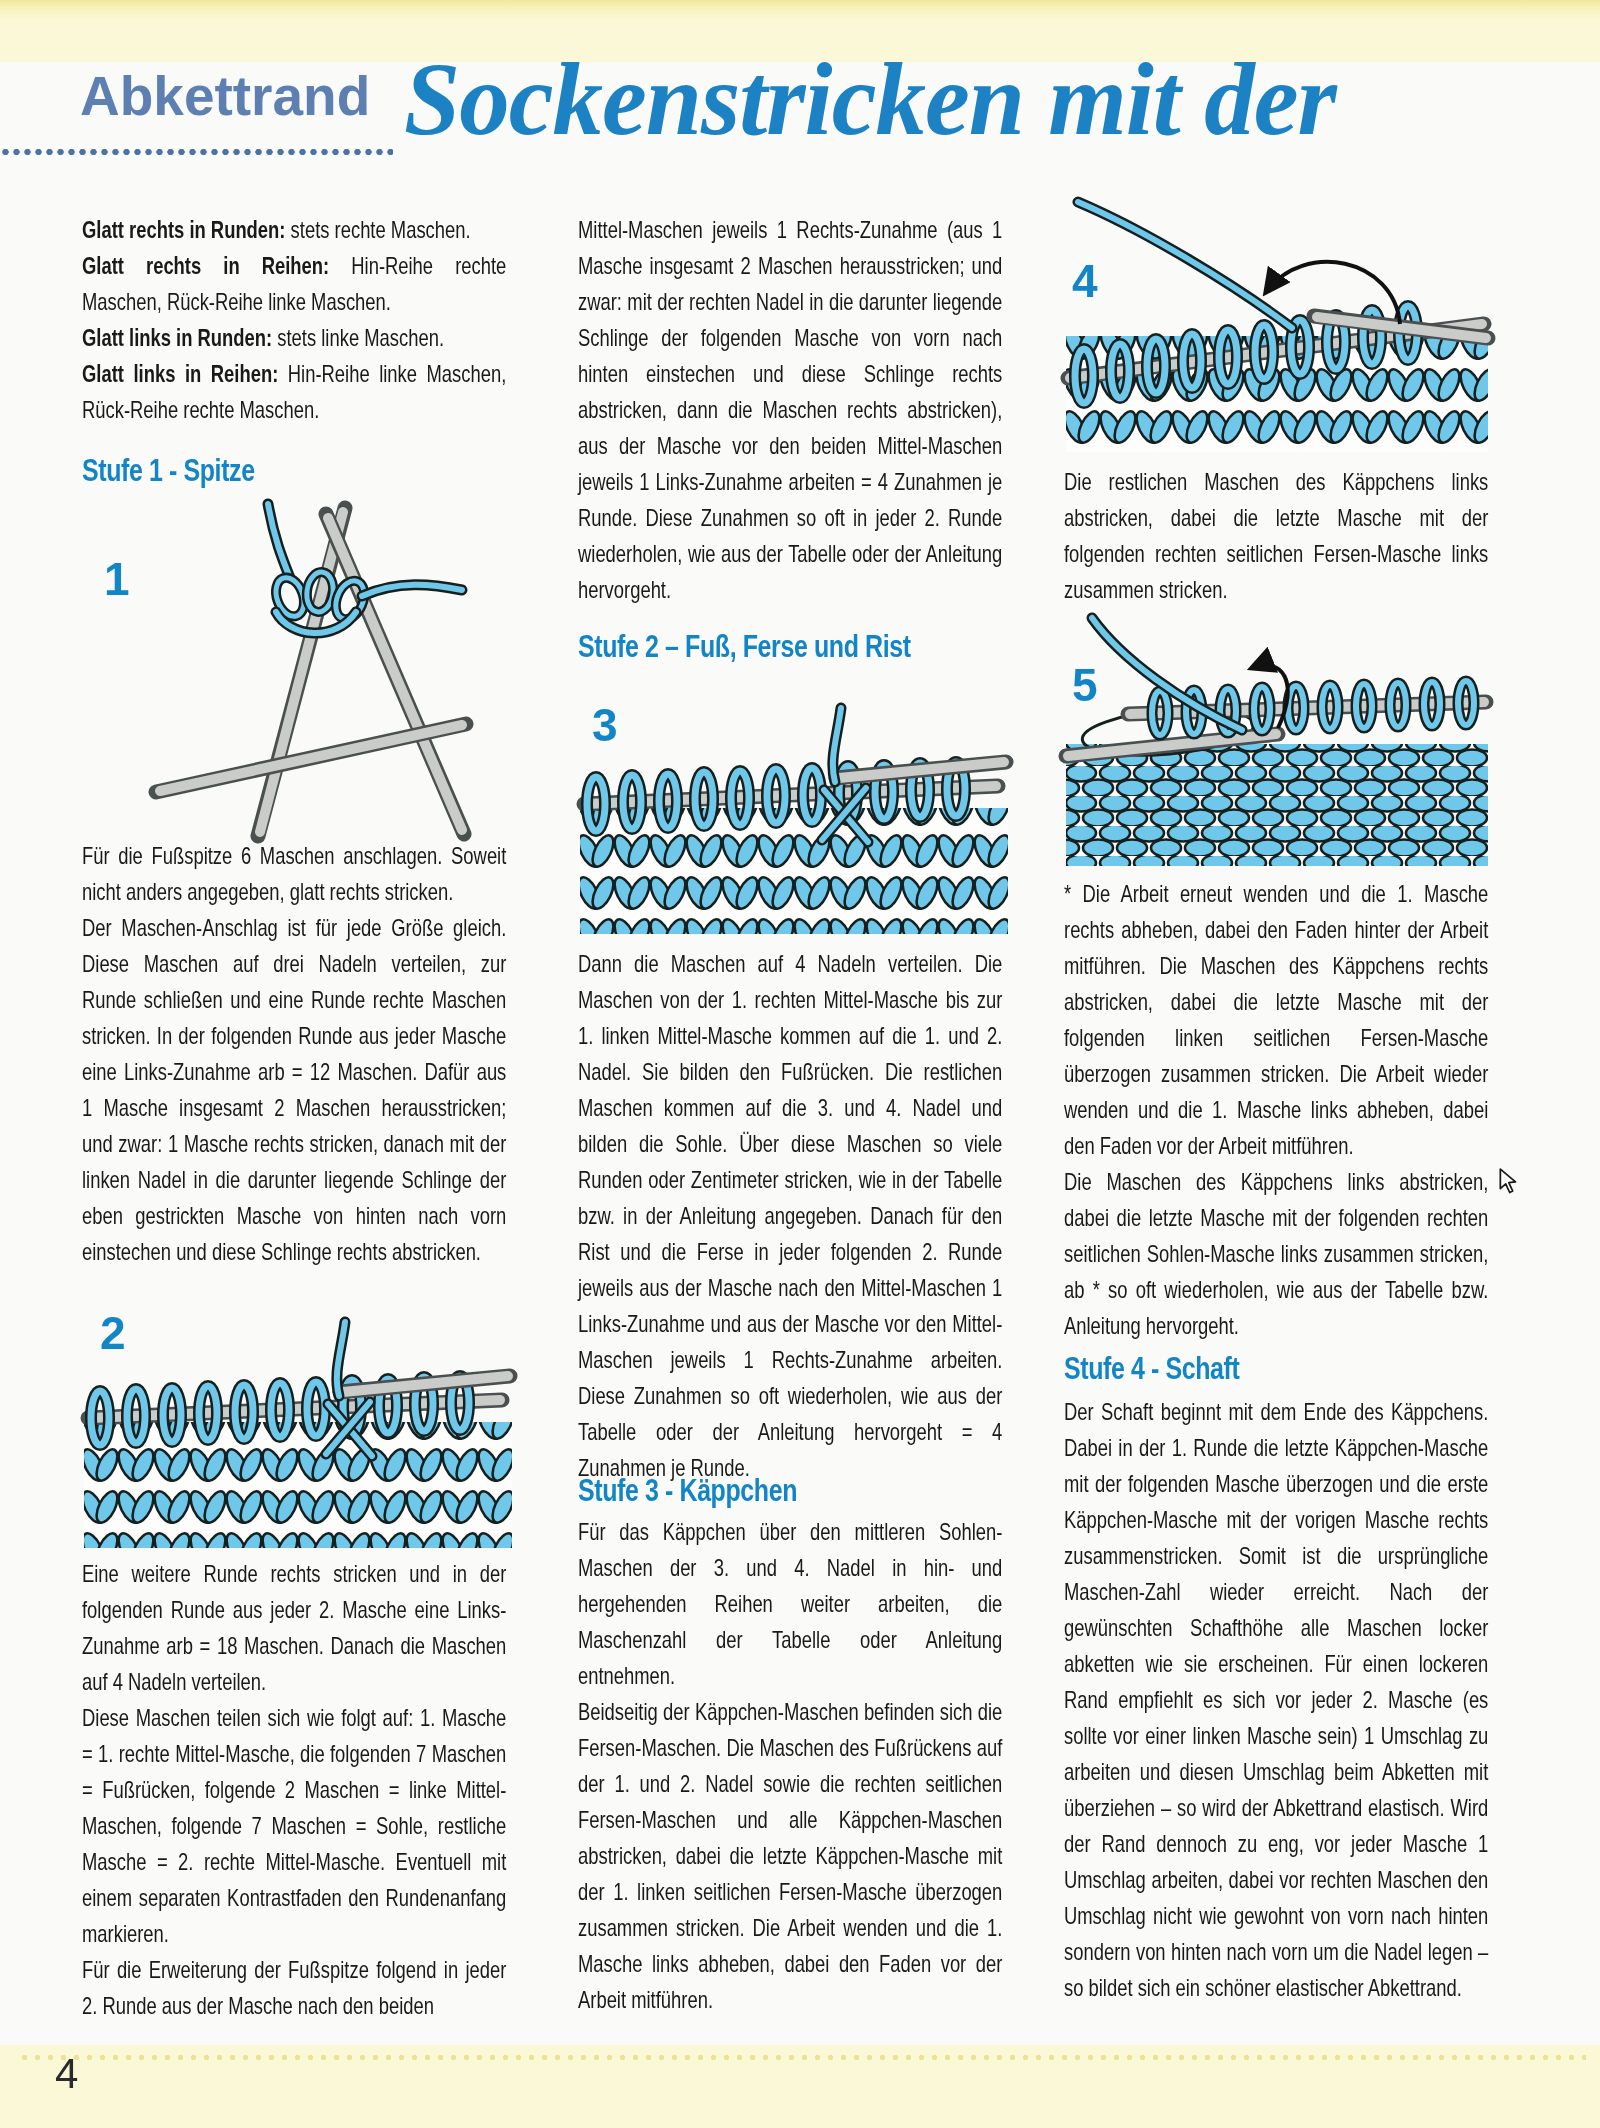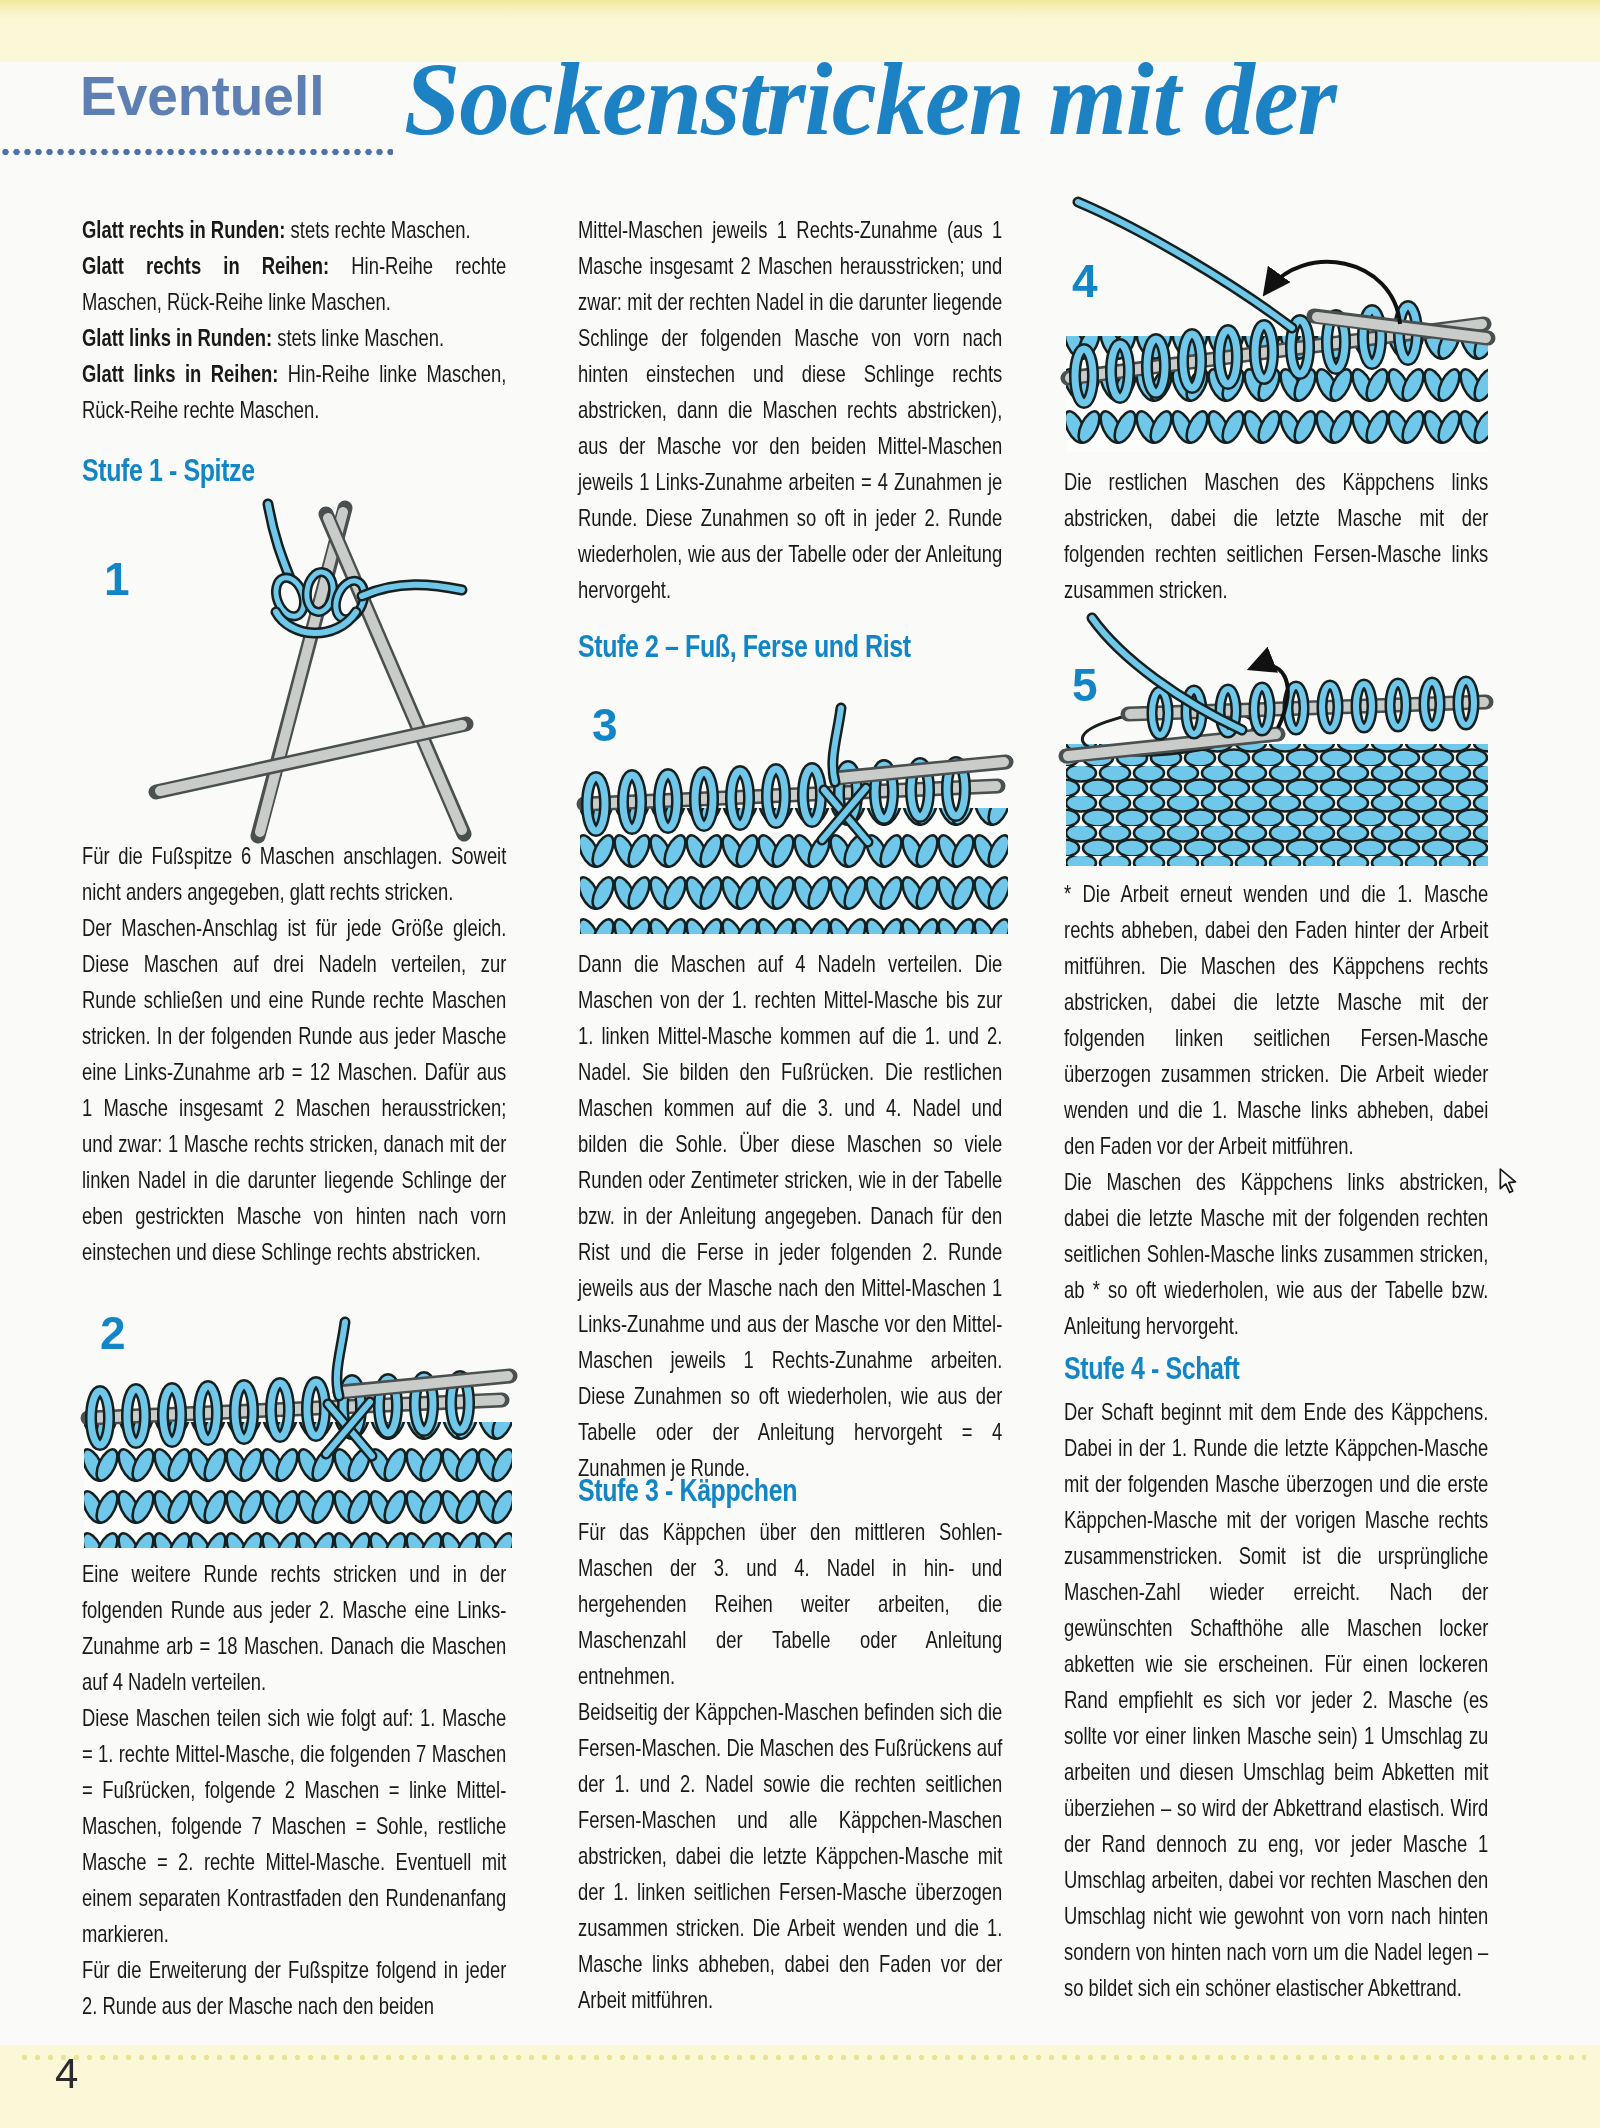--- a/index.html
+++ b/index.html
@@ -63,21 +63,21 @@
     <marker id="m-arrow" viewBox="0 0 10 10" refX="8" refY="5" markerWidth="7" markerHeight="7" orient="auto-start-reverse">
       <path d="M0,0 L10,5 L0,10 z" fill="#111"></path>
     </marker>
   </defs>
 </svg>
 
 <div class="page">
 
   <div class="band-top"></div>
 
-  <div class="kicker">Eventuell</div>
+  <div class="kicker">Abkettrand</div>
   <div class="kicker-dots"></div>
   <h1 class="headline">Sockenstricken mit der</h1>
 
   <div class="tblock" style="left:82px;top:212px;">
     <p class="lead"><b>Glatt rechts in Runden:</b><span> stets rechte Maschen.</span></p>
     <p class="lead"><b>Glatt rechts in Reihen:</b><span> Hin-Reihe rechte Maschen, Rück-Reihe linke Maschen.</span></p>
     <p class="lead"><b>Glatt links in Runden:</b><span> stets linke Maschen.</span></p>
     <p class="lead"><b>Glatt links in Reihen:</b><span> Hin-Reihe linke Maschen, Rück-Reihe rechte Maschen.</span></p>
   </div>
 

